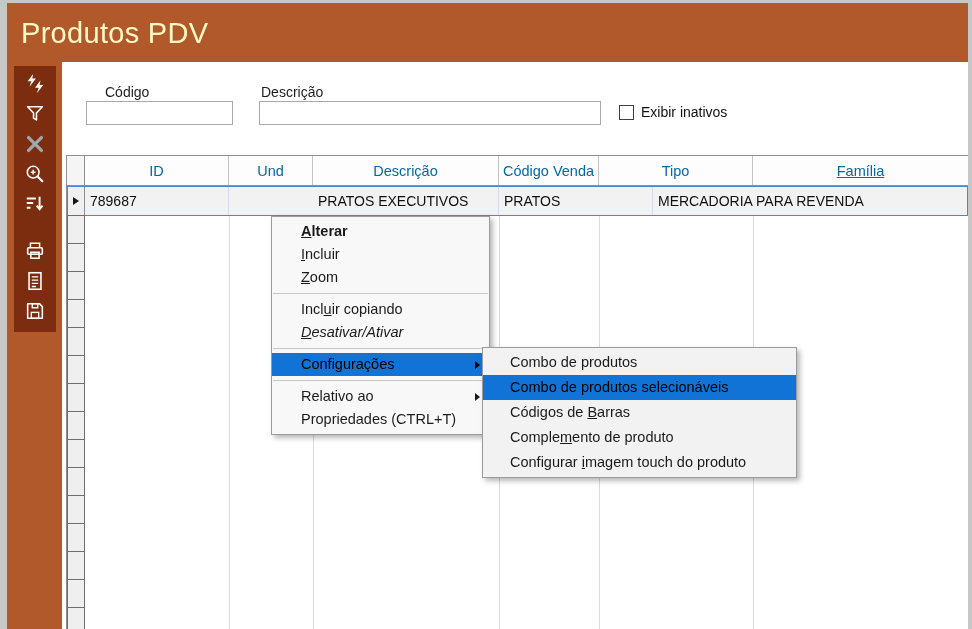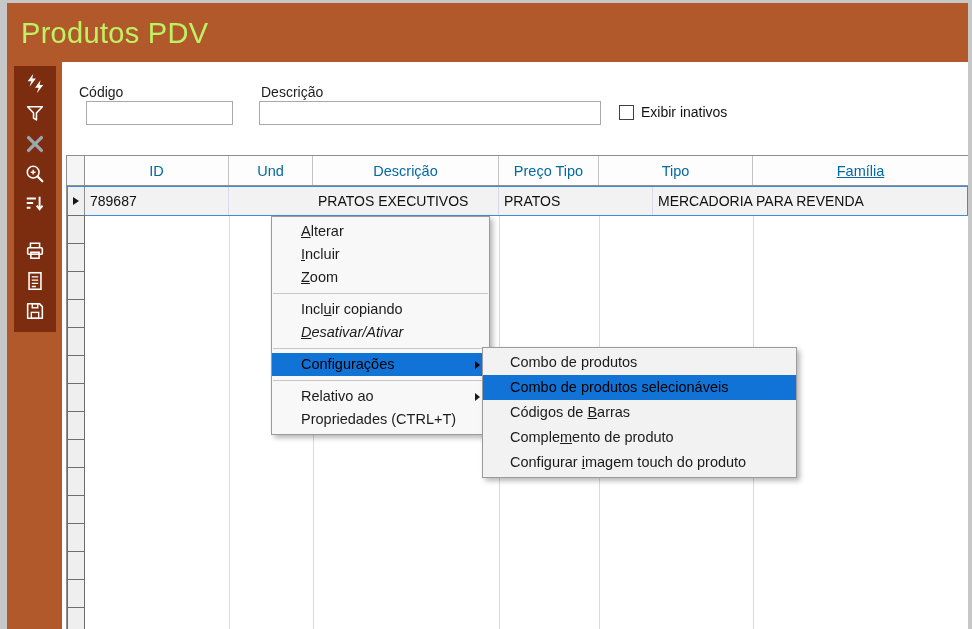--- a/index.html
+++ b/index.html
@@ -1,20 +1,20 @@
 <!DOCTYPE html>
 <html><head>
 <meta charset="utf-8">
 <style>
   html,body{margin:0;padding:0}
   body{width:972px;height:629px;background:#c7c7c7;overflow:hidden;position:relative;
        font-family:"Liberation Sans",sans-serif;-webkit-font-smoothing:antialiased}
   .window{position:absolute;left:7px;top:3px;right:4px;bottom:0;background:#b2592b}
   .titlebar{height:59px;position:relative}
-  .title{color:#bef264;font-size:29px;font-weight:300;line-height:60px;padding-left:14px;letter-spacing:.3px}
+  .title{color:#fef9c3;font-size:29px;font-weight:300;line-height:60px;padding-left:14px;letter-spacing:.3px}
   .panel{position:absolute;left:55px;top:59px;right:0;bottom:0;background:#ffffff}
   
   .toolbar{position:absolute;left:7px;top:63px;width:42px;height:266px;background:#7c2d0f;
            display:flex;flex-direction:column;align-items:center;padding-top:5px;box-sizing:border-box}
   .tbtn{width:32px;height:30px;display:flex;align-items:center;justify-content:center;cursor:pointer}
   .tbtn.gap{margin-top:17px}
   
   .flabel{position:absolute;font-size:14px;color:#1d1d1d}
   .tinput{position:absolute;height:24px;border:1px solid #a9a9a9;background:#fff;box-sizing:border-box;
           font-family:"Liberation Sans",sans-serif;font-size:14px;padding:0 4px;outline:none}
@@ -39,21 +39,21 @@
   .ehcol{position:absolute;left:0;top:30px;width:18px}
   .ehc{width:18px;height:29px;background:#efefef;border:1px solid #6d6d6d;box-sizing:border-box;margin-top:-1px}
   
   .menu{position:absolute;background:#f8f8f8;border:1px solid #9b9b9b;box-shadow:3px 3px 5px rgba(0,0,0,.28);
         padding:3px 0;box-sizing:border-box;z-index:20}
   #sub-menu{background:#f2f2f2;padding:2px 0;z-index:21}
   .mi{position:relative;height:23px;line-height:23px;padding-left:29px;font-size:14.5px;color:#1b1b1b;
       white-space:nowrap;cursor:default}
   #sub-menu .mi{height:25px;line-height:25px;padding-left:27px}
   .mi.hl{background:#1273d6;color:#000000}
-  .mi.bold{font-weight:normal}
+  .mi.bold{font-weight:bold}
   .mi.italic{font-style:italic}
   .u{text-decoration:underline}
   .sub-arrow{position:absolute;right:9px;top:50%;margin-top:-4px;width:0;height:0;
              border-top:4px solid transparent;border-bottom:4px solid transparent;border-left:5px solid currentColor}
   .msep{height:1px;background:#c6c6c6;margin:4px 1px}
 </style>
 </head>
 <body>
 
 <div class="window">
@@ -108,36 +108,36 @@
       <div class="tbtn">
         <span><svg width="22" height="22" viewBox="0 0 24 24">
             <path d="M4 4 H16.8 L20 7.2 V20 H4 Z" fill="none" stroke="#fff" stroke-width="1.7" stroke-linejoin="round"></path>
             <rect x="8" y="13.5" width="8" height="6.5" fill="none" stroke="#fff" stroke-width="1.5"></rect>
             <rect x="9" y="4" width="6" height="4.5" fill="none" stroke="#fff" stroke-width="1.5"></rect>
           </svg></span>
       </div>
     </div>
 
   <div class="panel">
-    <div class="flabel" style="left:17px;top:22px">Código</div>
+    <div class="flabel" style="left:43px;top:22px">Código</div>
     <input class="tinput" style="left: 24px; top: 39px; width: 147px;" value="">
     <div class="flabel" style="left:199px;top:22px">Descrição</div>
     <input class="tinput" style="left: 197px; top: 39px; width: 342px;" value="">
     <div class="chkwrap" style="left:557px;top:42px">
       <span class="cb"></span>
       <span class="cblabel">Exibir inativos</span>
     </div>
 
     <div class="grid">
       <div class="ghead" id="grid-head">
           <div class="gh rowhdr" style="width: 18px;"></div>
           <div class="gh" style="width: 144px;">ID</div>
           <div class="gh" style="width: 84px;">Und</div>
           <div class="gh" style="width: 186px;">Descrição</div>
-          <div class="gh" style="width: 100px;">Preço Tipo</div>
+          <div class="gh" style="width: 100px;">Código Venda</div>
           <div class="gh" style="width: 154px;">Tipo</div>
           <div class="gh" style="flex: 1 1 0%; border-right: none; text-decoration: underline;">Família</div>
         </div>
       <div class="gbody" id="grid-body">
           <div class="vsep" style="left: 162px;"></div>
           <div class="vsep" style="left: 246px;"></div>
           <div class="vsep" style="left: 432px;"></div>
           <div class="vsep" style="left: 532px;"></div>
           <div class="vsep" style="left: 686px;"></div>
           <div class="datarow">

